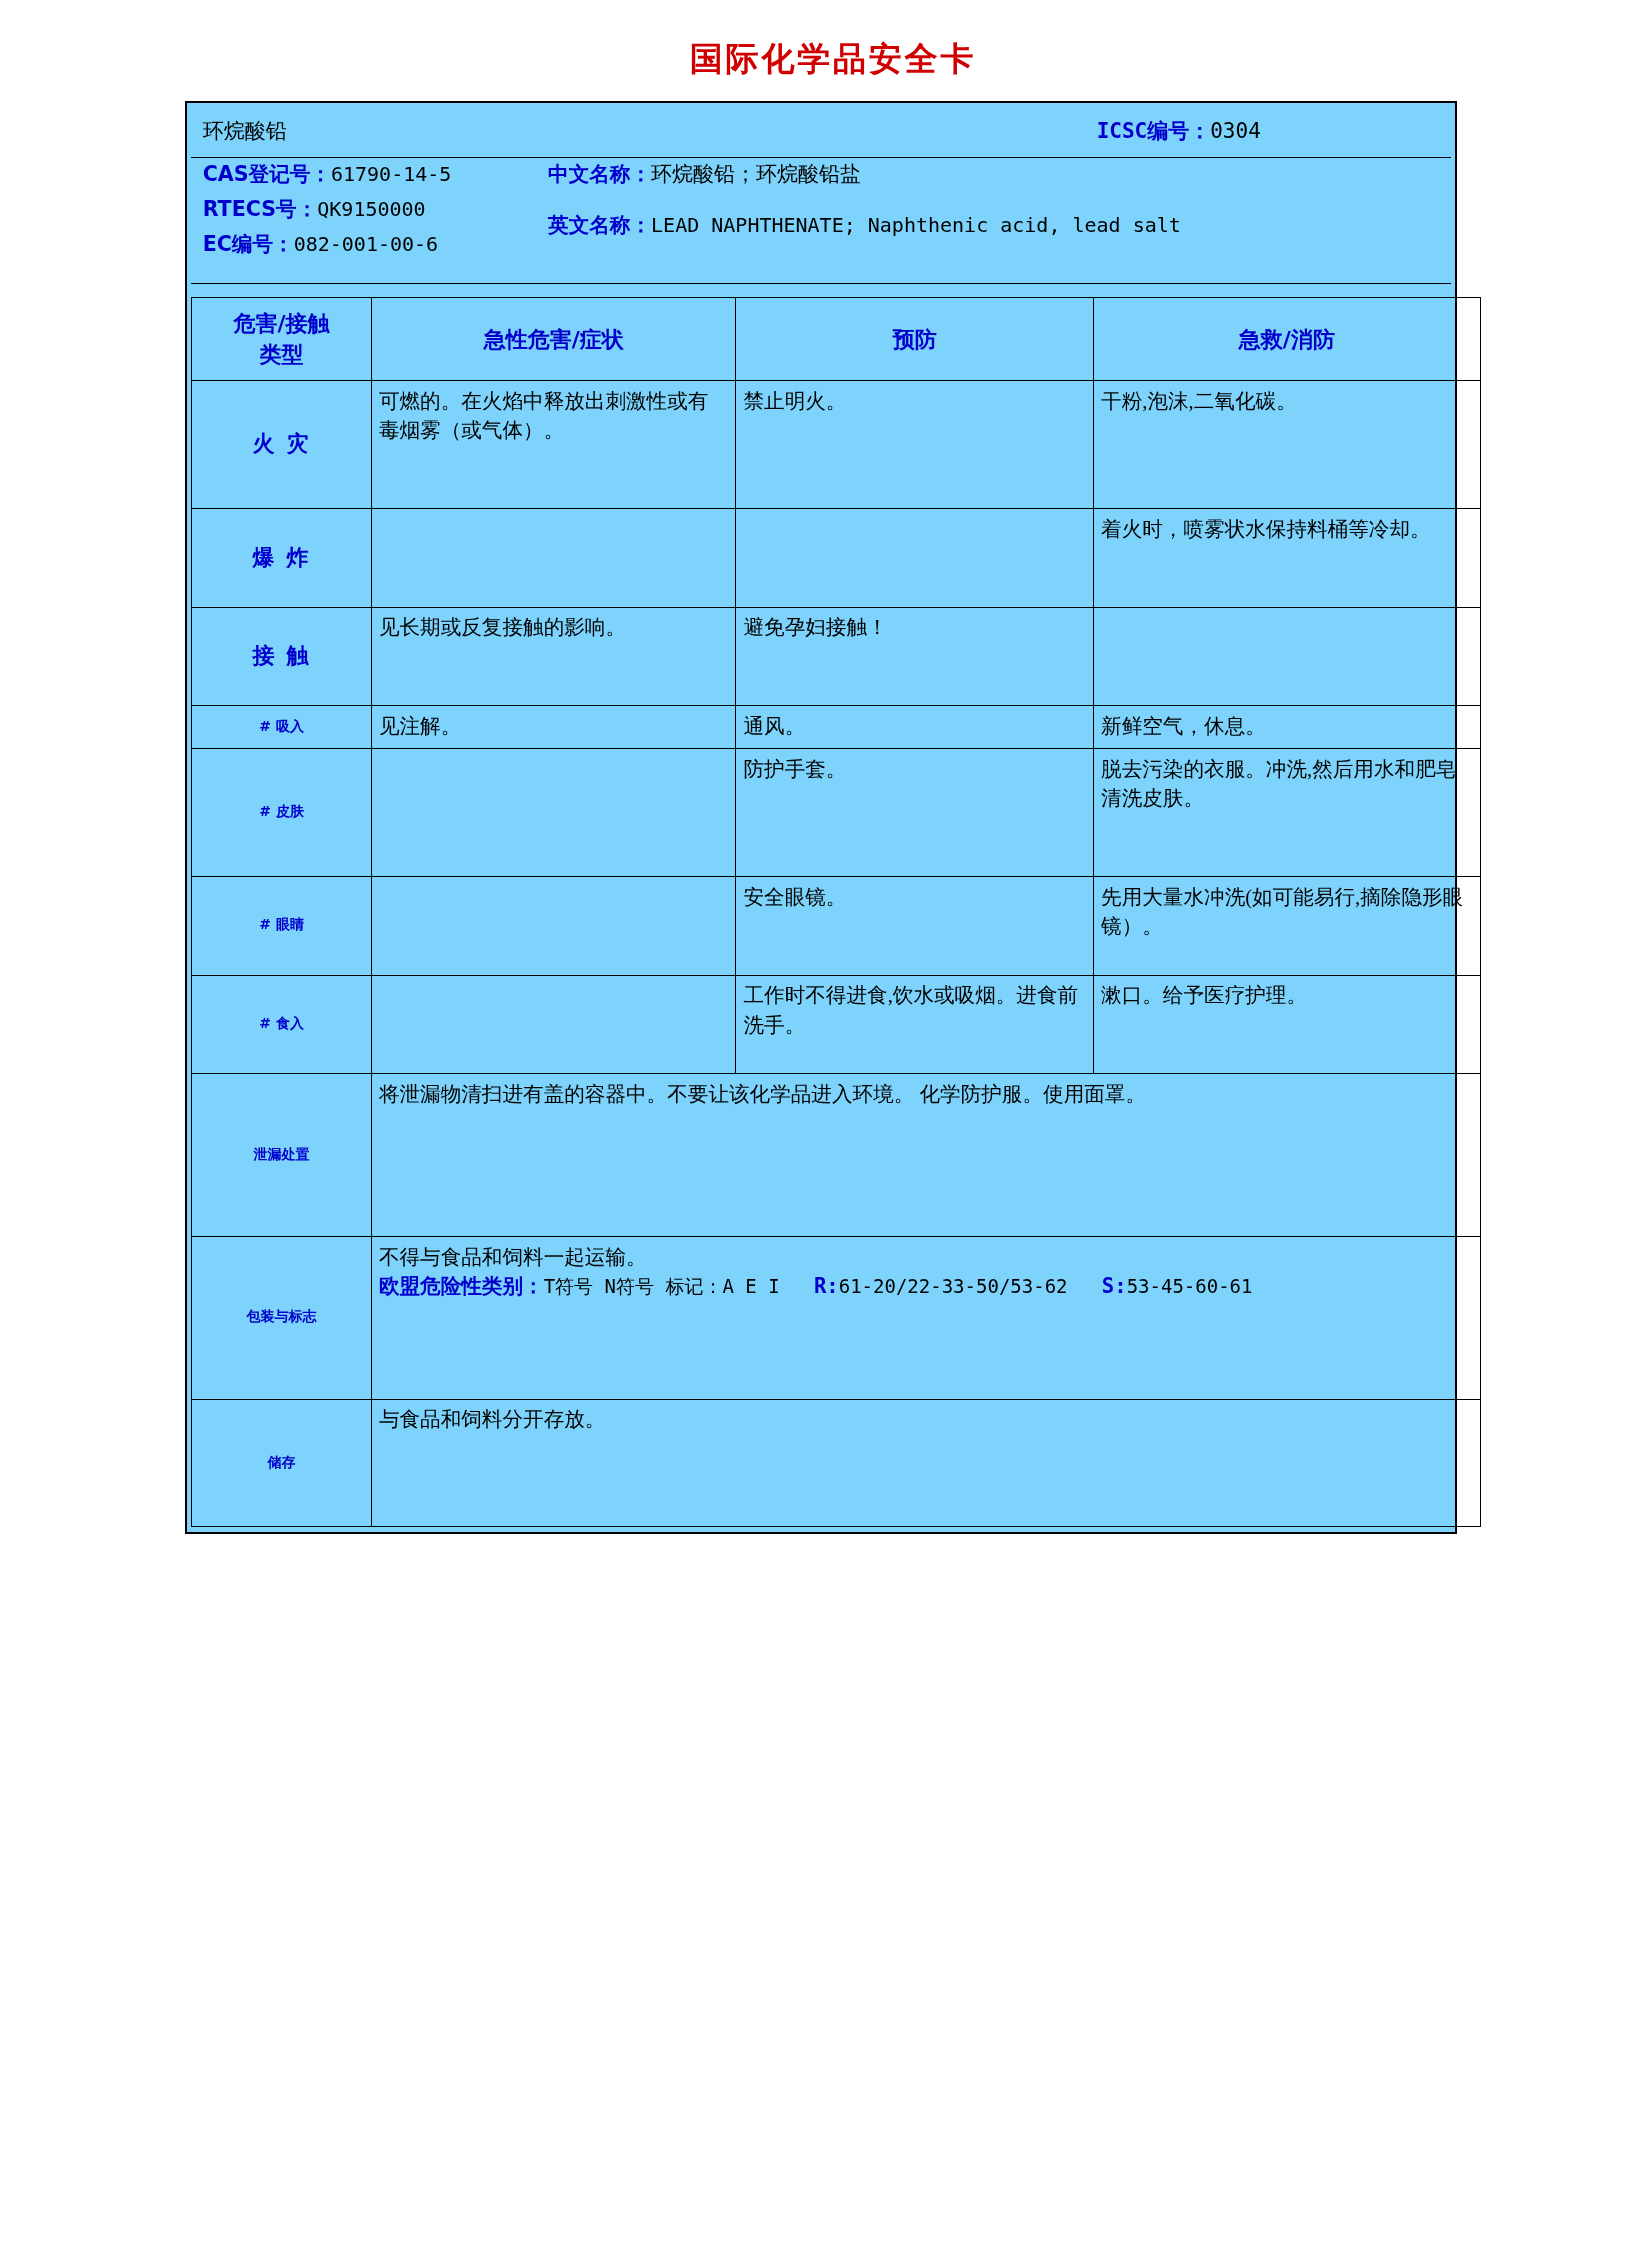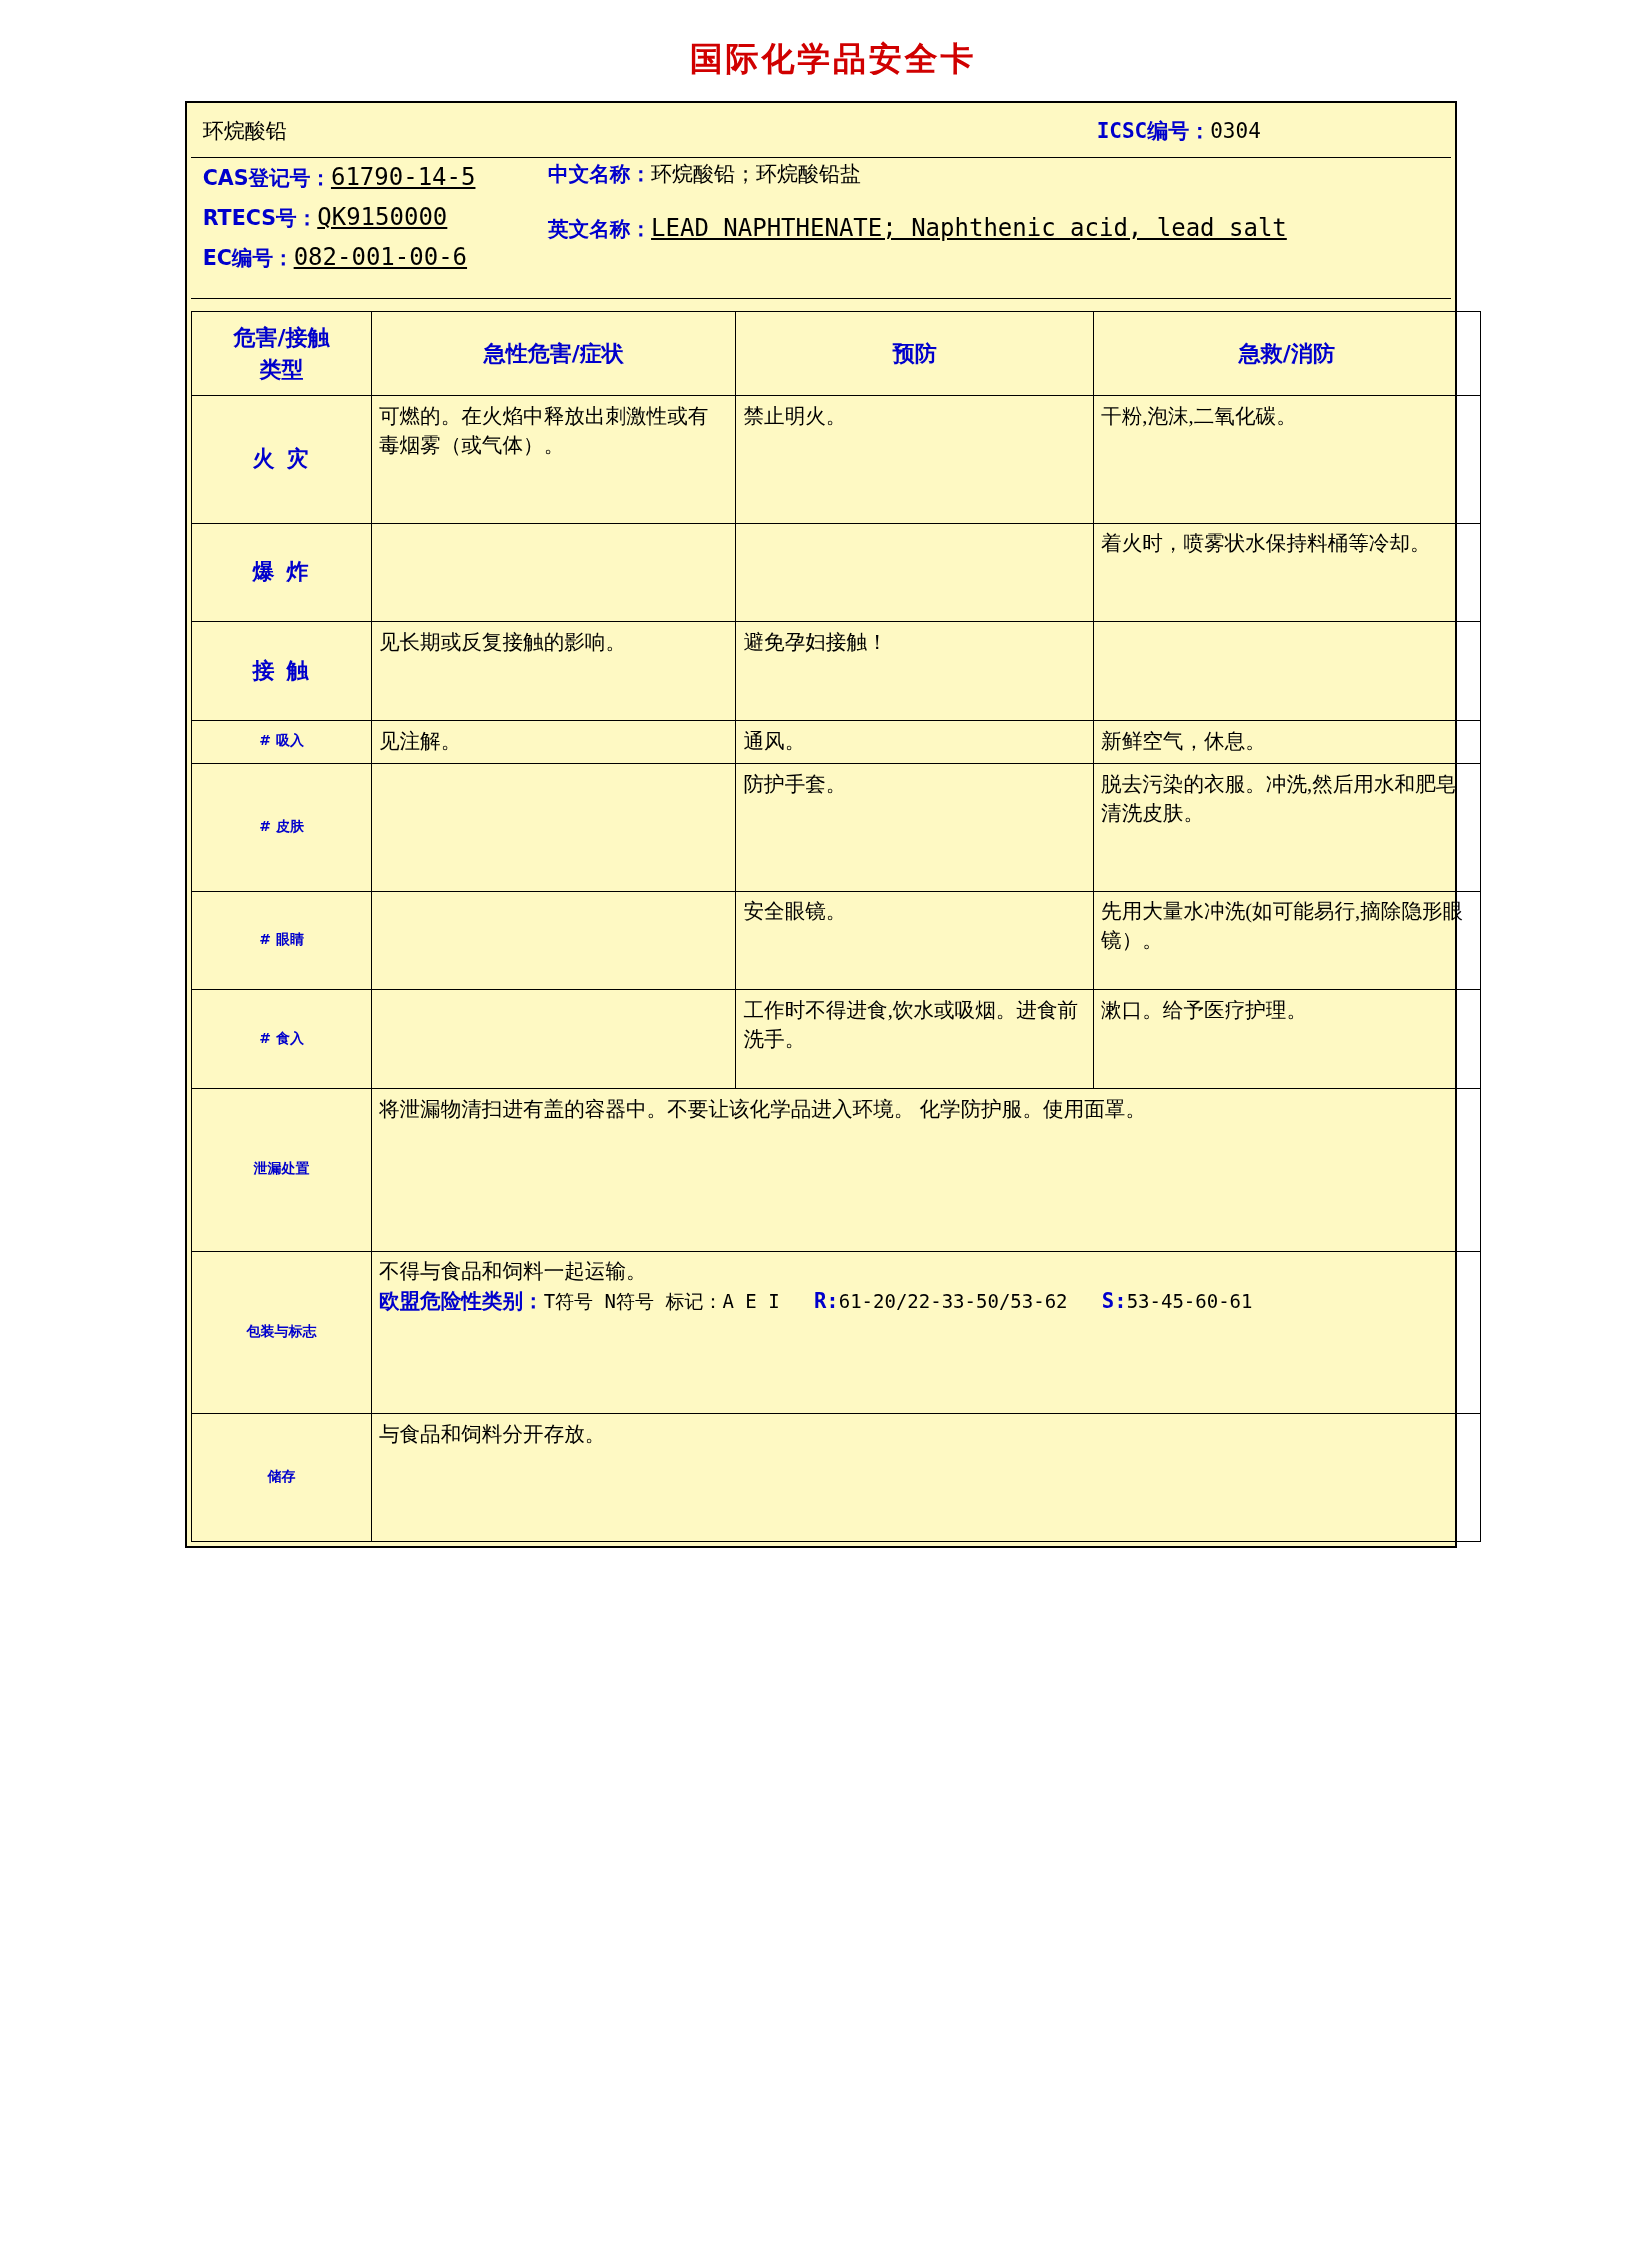--- a/index.html
+++ b/index.html
@@ -29,21 +29,21 @@
     letter-spacing: 2.8px;
     margin-top: 37px;
     margin-bottom: 18.5px;
     margin-left: 24px;
   }
   .outer {
     margin: 0 auto;
     width: 1272px;
     border: 2.8px solid #000000;
     box-sizing: border-box;
-    background: #fef9c3;
+    background: #7dd3fc;
   }
   .inner-pad {
     padding: 4.3px;
   }
   table {
     border-collapse: collapse;
     width: 100%;
     table-layout: fixed;
   }
   td {
@@ -64,22 +64,21 @@
     border-bottom: 1.4px solid #000000;
   }
   .blue-lbl {
     color: #0000cc;
     font-family: "DejaVu Sans", sans-serif;
     font-weight: bold;
     font-size: 20.6px;
   }
   .mono {
     font-family: "DejaVu Sans Mono", monospace;
-    font-size: 24px;
-    text-decoration: underline;
+    font-size: 20px;
   }
   .icsc-no {
     text-align: center;
     font-family: "DejaVu Sans Mono", monospace;
     font-size: 21px;
     color: #0000cc;
     font-weight: bold;
   }
   .icsc-no .val { color: #000000; font-weight: normal; }
   .ident-table td { border: none; padding: 2.8px 11.4px; }

